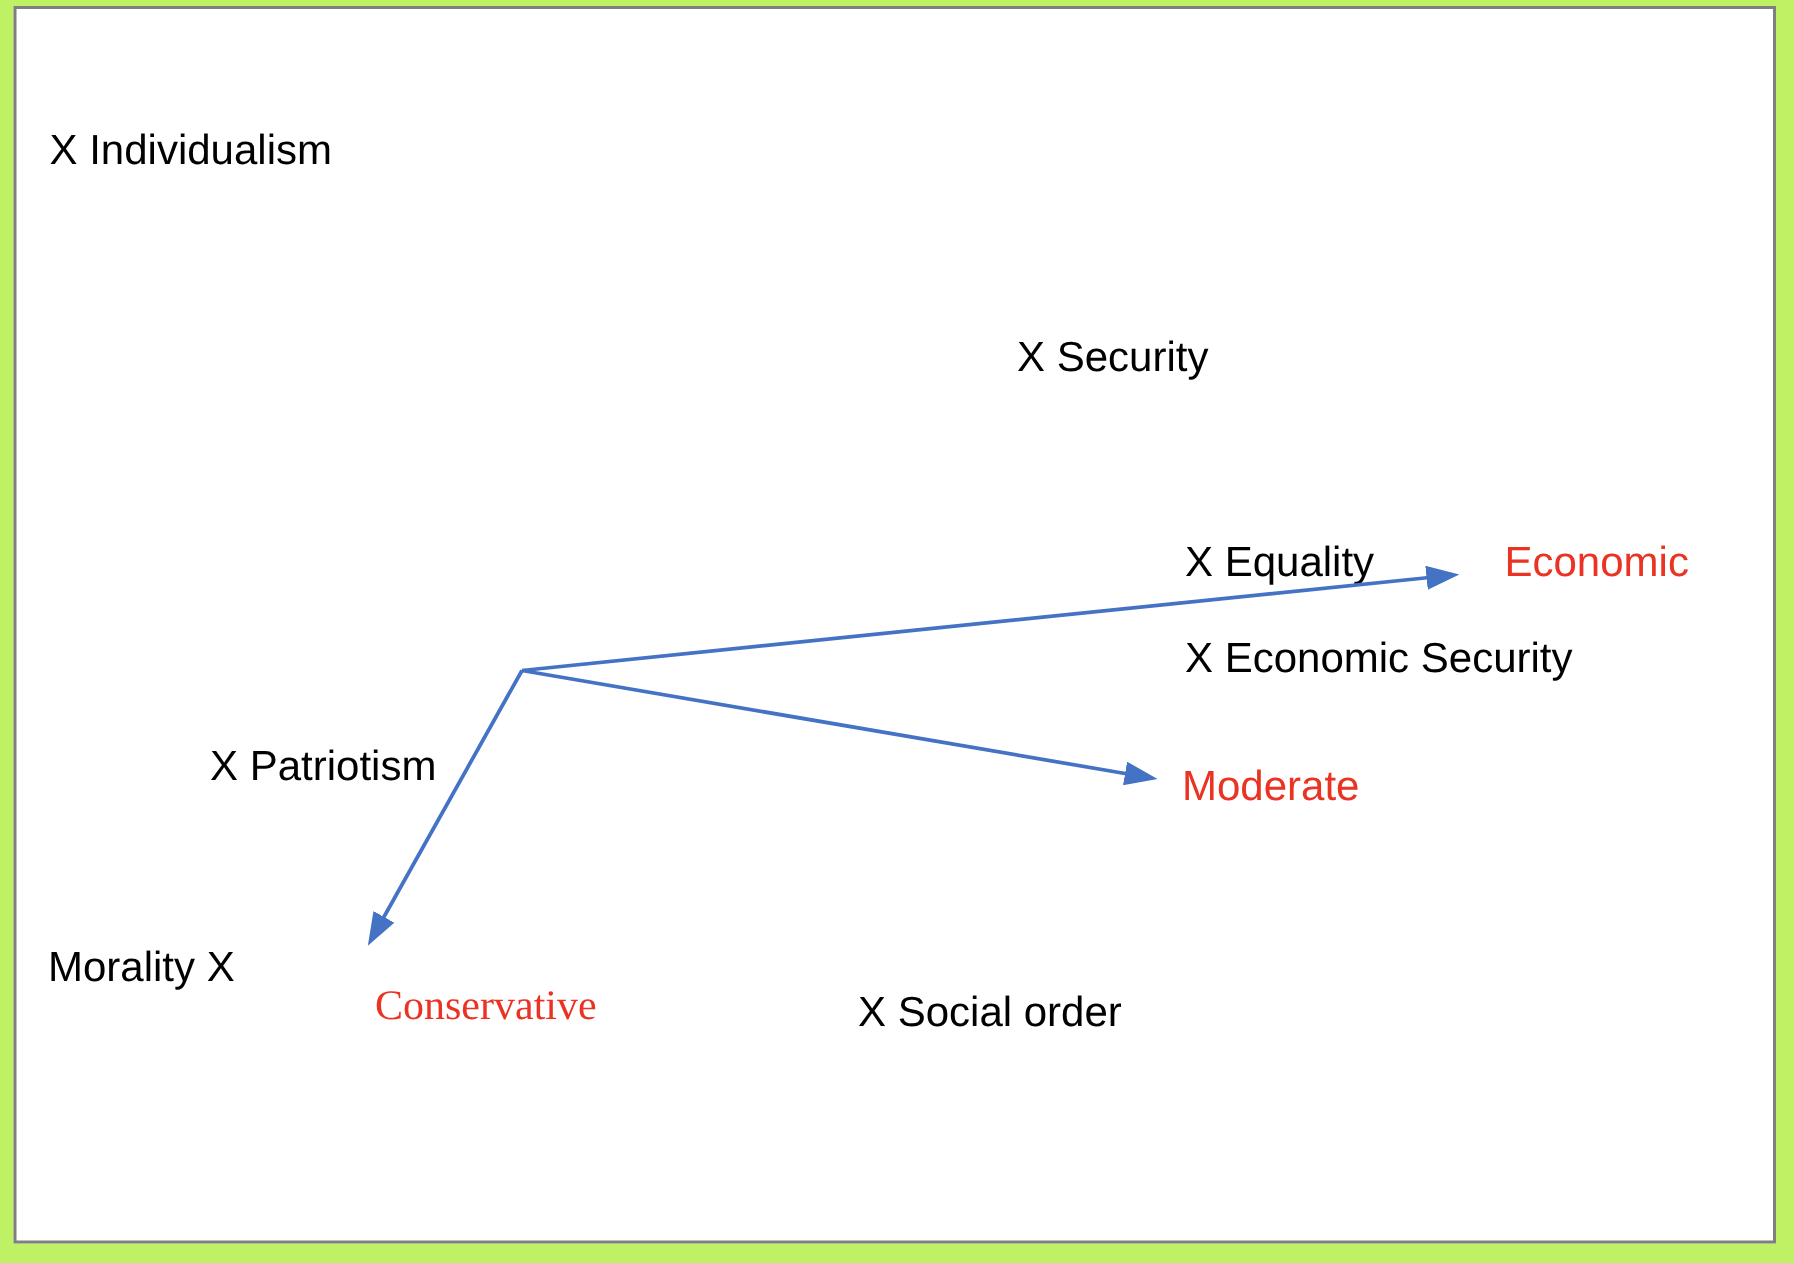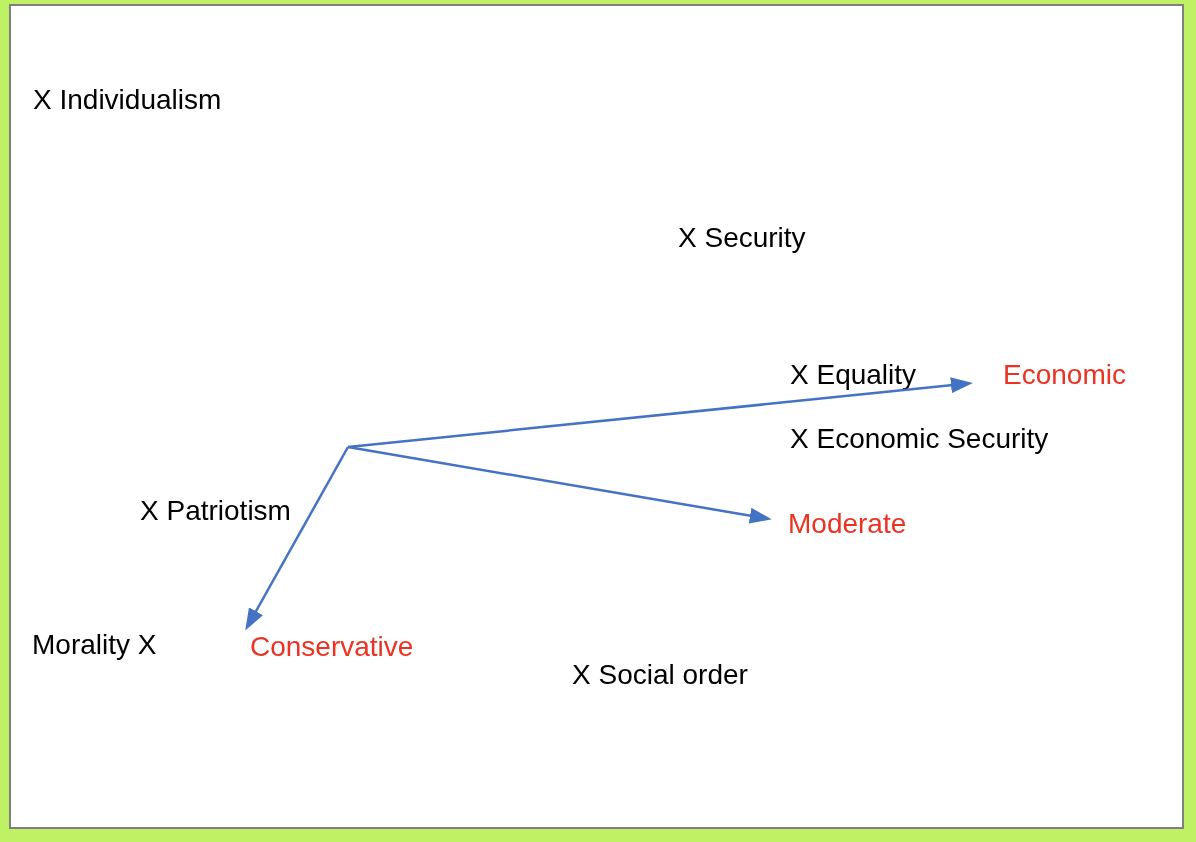--- a/index.html
+++ b/index.html
@@ -60,21 +60,21 @@
   <div class="lbl red" style="left:1003px; top:360px;">Economic</div>
 
   <div class="lbl" style="left:140px; top:496px;">X Patriotism</div>
 
   <div class="lbl" style="left:790px; top:424px;">X Economic Security</div>
 
   <div class="lbl red" style="left:788px; top:497px;margin-top:12px;">Moderate</div>
 
   <div class="lbl" style="left:32px; top:630px;">Morality X</div>
 
-  <div class="lbl red" style="left:250px; top:632px;">Conservative</div>
+  <div class="lbl red" style="left:250px; top:656px;font-family:Liberation Serif, serif;">Conservative</div>
 
   <div class="lbl" style="left:572px; top:630px;margin-top:30px;">X Social order</div>
 
   <svg class="arrows" width="1196" height="842" viewBox="0 0 1196 842">
     <defs>
       <marker id="ah" markerUnits="userSpaceOnUse" markerWidth="24" markerHeight="16" refX="2" refY="8" orient="auto">
         <path d="M0,0 L22,8 L0,16 Z" fill="#4472C4"></path>
       </marker>
     </defs>
     <line x1="348" y1="447" x2="953" y2="385" stroke="#4472C4" stroke-width="2.5" marker-end="url(#ah)"></line>

